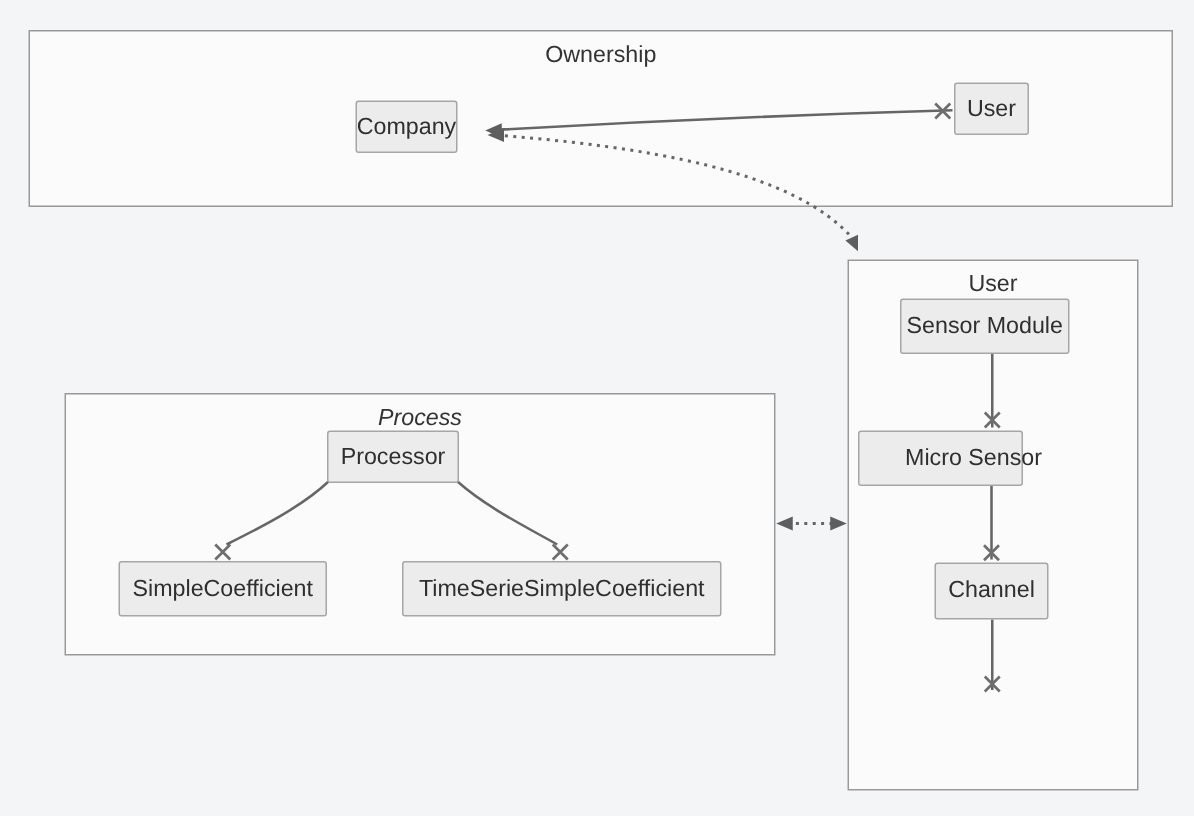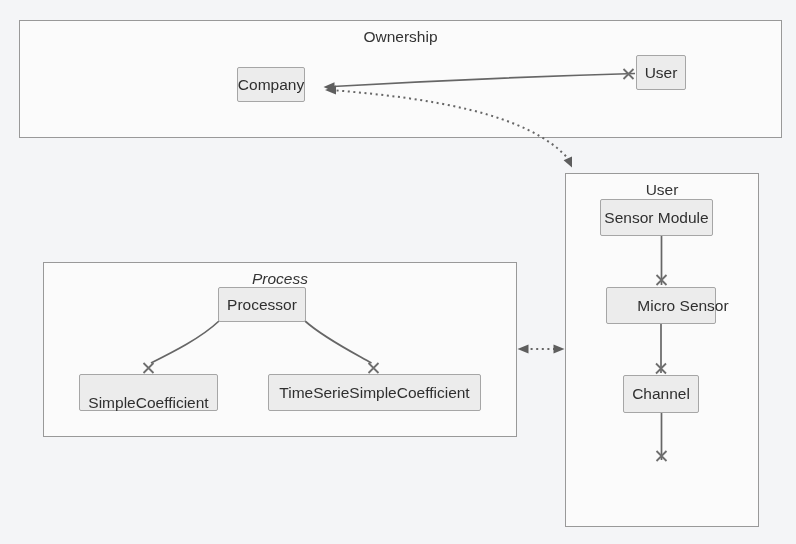--- a/index.html
+++ b/index.html
@@ -79,24 +79,24 @@
 
   
   #cluster-ownership { left: 19px;  top: 20px;  width: 763px; height: 118px; }
   #cluster-process   { left: 43px;  top: 262px; width: 474px; height: 175px; font-style: italic; }
   #cluster-data      { left: 565px; top: 173px; width: 194px; height: 354px; }
 
   
   #node-company        { left: 237px; top: 67px;  width: 68px;  height: 35px; }
   #node-user           { left: 636px; top: 55px;  width: 50px;  height: 35px; }
   #node-processor      { left: 218px; top: 287px; width: 88px;  height: 35px; }
-  #node-simple-coeff   { left: 79px;  top: 374px; width: 139px; height: 37px; align-items: flex-end; }
+  #node-simple-coeff   { left: 79px;  top: 374px; width: 139px; height: 37px; }
   #node-ts-coeff       { left: 268px; top: 374px; width: 213px; height: 37px; }
   #node-sensor-module  { left: 600px; top: 199px; width: 113px; height: 37px; }
-  #node-micro-sensor   { left: 606px; top: 287px; width: 110px; height: 37px; padding-left: 44px; }
+  #node-micro-sensor   { left: 572px; top: 287px; width: 110px; height: 37px; padding-left: 44px; }
   #node-channel        { left: 623px; top: 375px; width: 76px;  height: 38px; }
   #node-sample         { left: 627px; top: 462px; width: 69px;  height: 38px; }
 </style>
 </head>
 <body>
 
 <div class="canvas">
 
   <div class="cluster" id="cluster-ownership">
     <div class="cluster-title">Ownership</div>

